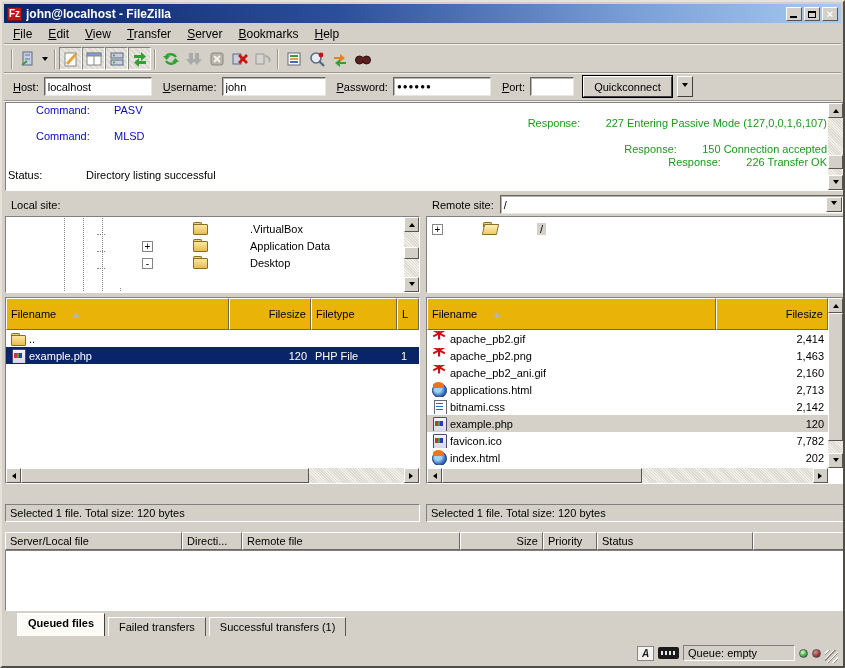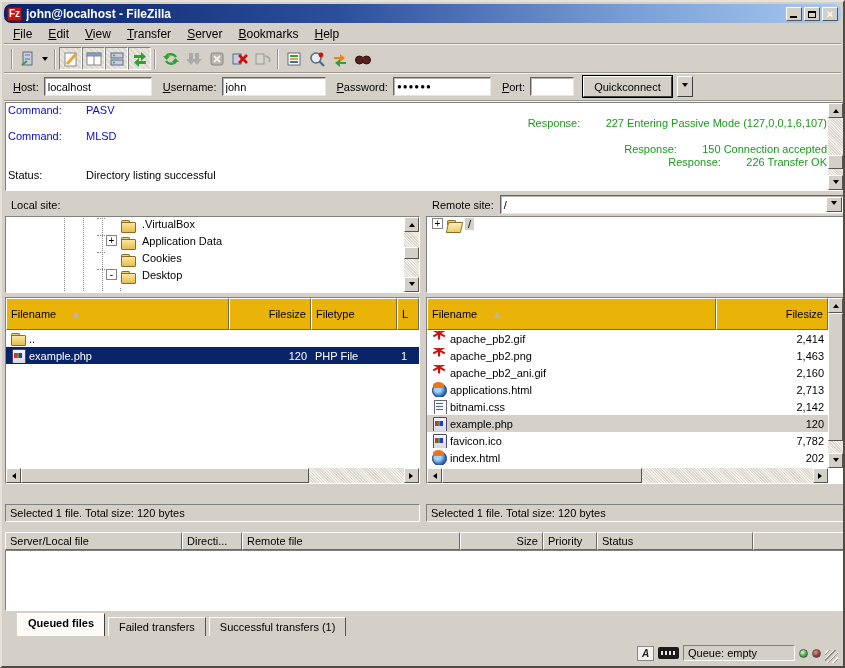--- a/index.html
+++ b/index.html
@@ -5,21 +5,21 @@
   html,body{margin:0;padding:0;background:#D4D0C8;}
   *{box-sizing:border-box;}
   body{font-family:"Liberation Sans",sans-serif;font-size:11px;color:#000;}
   #win{position:relative;width:845px;height:668px;background:#D4D0C8;
        border:2px solid;border-color:#e6e2da #504c46 #504c46 #e6e2da;overflow:hidden;}
   .groove{position:absolute;left:2px;right:2px;height:2px;border-top:1px solid #9c9890;border-bottom:1px solid #f4f2ee;}
 
   
   .titlebar{position:absolute;left:2px;top:2px;right:2px;height:19px;
     background:linear-gradient(90deg,#0A246A 0%,#2c4f9c 40%,#7a9fd6 75%,#A6CAF0 100%);
-    display:flex;align-items:center;padding:0 3px;color:#fff;border-radius:7px;}
+    display:flex;align-items:center;padding:0 3px;color:#fff;}
   .app-icon{width:15px;height:14px;background:#c41414;border:1px solid #7d0e0e;color:#fff;
     font-weight:bold;font-size:10px;line-height:12px;text-align:center;margin-right:4px;flex:none;}
   .title-text{font-weight:bold;font-size:12px;flex:1;white-space:nowrap;overflow:hidden;}
   .winbtns{display:flex;gap:2px;}
   .winbtn{width:16px;height:14px;background:#D4D0C8;border:1px solid;border-color:#fff #585550 #585550 #fff;
     position:relative;font-size:9px;line-height:12px;text-align:center;font-weight:bold;}
   .glyph-min{position:absolute;left:3px;bottom:2px;width:7px;height:2px;background:#000;}
   .glyph-max{position:absolute;left:3px;top:3px;width:8px;height:7px;border:1px solid #000;border-top-width:2px;}
   .glyph-close{font-size:11px;line-height:12px;}
 
@@ -47,21 +47,21 @@
     padding:2px 10px;font:11px "Liberation Sans",sans-serif;outline:1px solid #000;}
   .q-btn span::first-letter{text-decoration:underline;}
   .q-drop{width:16px;height:21px;border:1px solid;border-color:#fff #404040 #404040 #fff;background:#D4D0C8;
     display:flex;align-items:center;justify-content:center;}
 
   
   .log{position:absolute;left:3px;top:100px;width:839px;height:89px;background:#fff;
     border:1px solid;border-color:#808080 #fff #fff #808080;overflow:hidden;}
   .log-line{display:flex;height:13px;line-height:13px;white-space:nowrap;}
   .log-label{width:80px;flex:none;padding-left:2px;}
-  [data-type="command"]{color:#0a0ac8;}
+  [data-type="command"]{color:#0a0ac8;margin-left:28px;}
   [data-type="response"]{color:#1a9a1a;justify-content:flex-end;}
   [data-type="status"]{color:#000;}
 
   
   .vsb{position:absolute;top:0;right:0;width:15px;bottom:0;background:repeating-linear-gradient(45deg,#f2f0ea 0 1px,#dcd8d0 1px 2px);}
   .sb-btn{position:absolute;left:0;width:15px;height:15px;background:#D4D0C8;
     border:1px solid;border-color:#fff #585550 #585550 #fff;display:flex;align-items:center;justify-content:center;}
   .sb-thumb{position:absolute;left:0;width:15px;background:#D4D0C8;border:1px solid;border-color:#fff #585550 #585550 #fff;}
   .t-up{width:0;height:0;border:3px solid transparent;border-bottom:4px solid #000;margin-top:-2px;}
   .t-dn{width:0;height:0;border:3px solid transparent;border-top:4px solid #000;margin-bottom:-2px;}
@@ -77,21 +77,21 @@
     box-shadow:inset 1px 1px 0 #b8b4ac;display:flex;align-items:center;padding-left:3px;position:relative;}
   .combo-btn{position:absolute;right:1px;top:1px;bottom:1px;width:16px;background:#D4D0C8;
     border:1px solid;border-color:#fff #585550 #585550 #fff;display:flex;align-items:center;justify-content:center;}
   .blurred{display:inline-block;width:46px;height:9px;margin:0 1px;border-radius:1px;
     background:repeating-linear-gradient(90deg,#ddd9d2 0 3px,#c9c5be 3px 6px);}
 
   
   .tree{position:absolute;background:#fff;border:1px solid;border-color:#808080 #fff #fff #808080;overflow:hidden;}
   .tree-rows{position:absolute;inset:1px 16px 1px 1px;}
   .vline{position:absolute;width:0;border-left:1px dotted #888;}
-  .tree-row{height:17px;display:flex;align-items:flex-start;position:relative;}
+  .tree-row{height:17px;display:flex;align-items:flex-end;position:relative;gap:36px;}
   .hconn{width:8px;border-top:1px dotted #888;margin-right:1px;flex:none;}
   .exp{width:11px;height:11px;flex:none;border:1px solid #848484;background:#fff;font-size:10px;line-height:9px;
     text-align:center;margin-right:3px;position:relative;z-index:2;}
   .exp:empty{visibility:hidden;}
   .tree-label{padding:0 3px;white-space:nowrap;}
   .tree-label[data-selected="true"]{background:#D5D1C8;}
 
   
   .fi{width:16px;height:15px;display:inline-block;position:relative;flex:none;margin-right:3px;}
   .fi[data-icon="folder"]::before,.fi[data-icon="folder-open"]::before{content:"";position:absolute;left:1px;top:2px;width:7px;height:4px;
@@ -367,26 +367,20 @@
         <span class="tree-label">.VirtualBox</span>
       </div>
       <div class="tree-row" style="padding-left:90px">
         <span class="hconn"></span>
           <span class="exp">+</span>
         <span class="fi" data-icon="folder"></span>
         <span class="tree-label">Application Data</span>
       </div>
       <div class="tree-row" style="padding-left:90px">
         <span class="hconn"></span>
-          <span class="exp"></span>
-        <span class="fi" data-icon="folder"></span>
-        <span class="tree-label">Cookies</span>
-      </div>
-      <div class="tree-row" style="padding-left:90px">
-        <span class="hconn"></span>
           <span class="exp">-</span>
         <span class="fi" data-icon="folder"></span>
         <span class="tree-label">Desktop</span>
       </div>
     </div>
     <div class="vsb">
       <div class="sb-btn" style="top:0">
           <span class="t-up"></span>
         </div>
       <div class="sb-thumb" style="top:30px;height:12px"></div>

